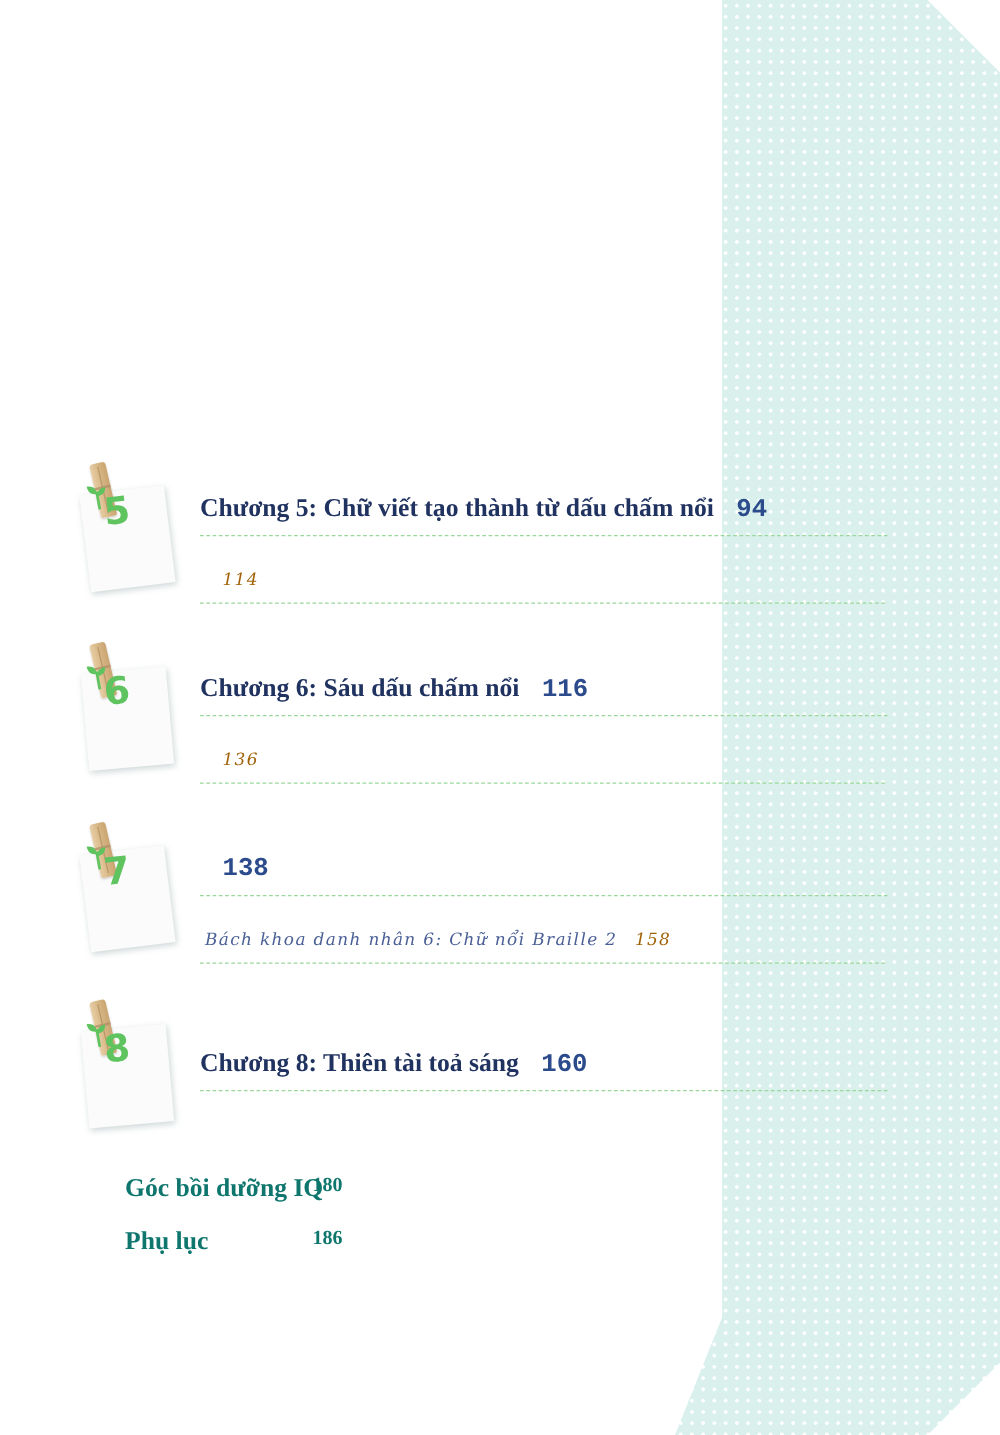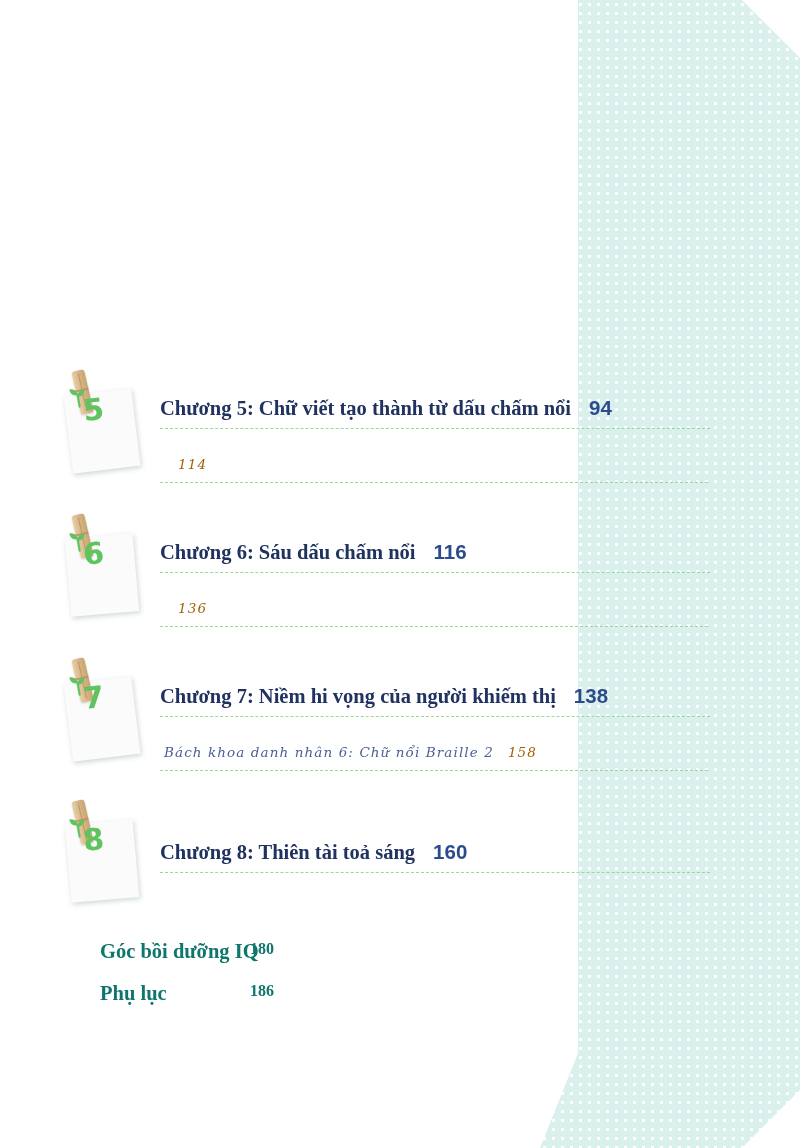--- a/index.html
+++ b/index.html
@@ -161,21 +161,21 @@
     align-items: baseline;
   }
   .chapter-title {
     font-family: "Liberation Serif", serif;
     font-weight: 700;
     font-size: 20.5px;
     color: #20325f;
     white-space: nowrap;
   }
   .chapter-page {
-    font-family: Liberation Sans, sans-serif;
+    font-family: Liberation Mono, monospace;
     font-weight: 700;
     font-size: 20.5px;
     color: #2c4b8c;
     margin-left: 18px;
   }
   .rule {
     position: absolute;
     left: 100px;
     width: 550px;
     border-top: 1.6px dashed #9ad89a;
@@ -285,21 +285,20 @@
         <div class="note rot-a"></div>
         <div class="peg"></div>
         <div class="note-num">7</div>
         <svg class="sprout" viewBox="0 0 20 24">
           <path d="M10 23 L10 9" stroke="#5fc45f" stroke-width="2.4" fill="none" stroke-linecap="round"></path>
           <path d="M10 10 C4 10 2 6 2 2 C8 2 10 6 10 10 Z" fill="#5fc45f"></path>
           <path d="M10 12 C15 12 18 9 18 5 C13 5 10 8 10 12 Z" fill="#5fc45f"></path>
         </svg>
       </div>
       <div class="chapter-row" style="top:26px;">
-        <span class="chapter-title">Chương 7: Niềm hi vọng của người khiếm thị</span>
         <span class="chapter-page">138</span>
       </div>
       <div class="rule" style="top:58px;"></div>
       <div class="sub-row" style="top:86px;">
         <span>Bách khoa danh nhân 6: Chữ nổi Braille 2</span>
         <span class="sub-page">158</span>
       </div>
       <div class="rule short" style="top:112px;"></div>
     </div>
 

